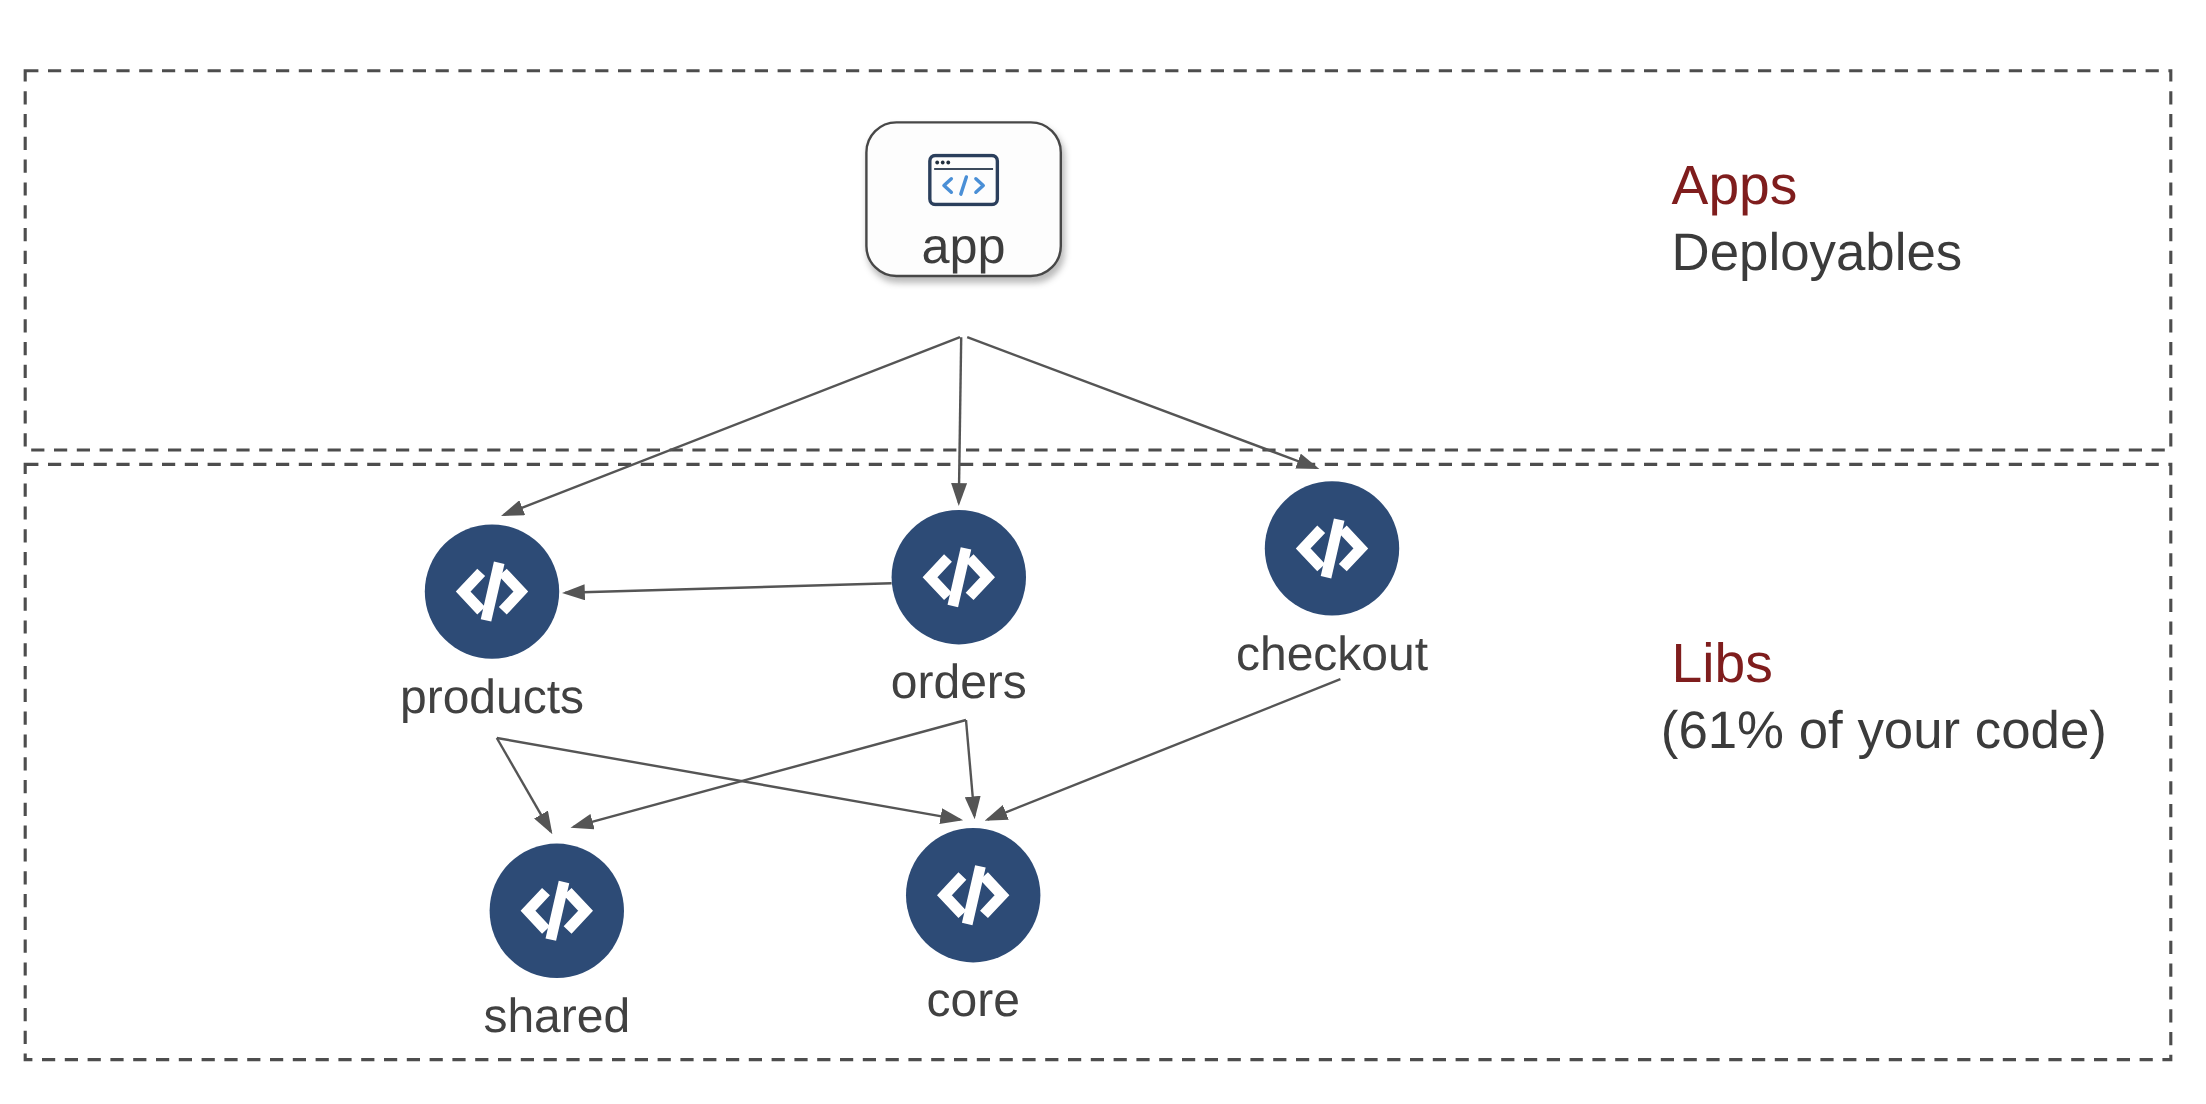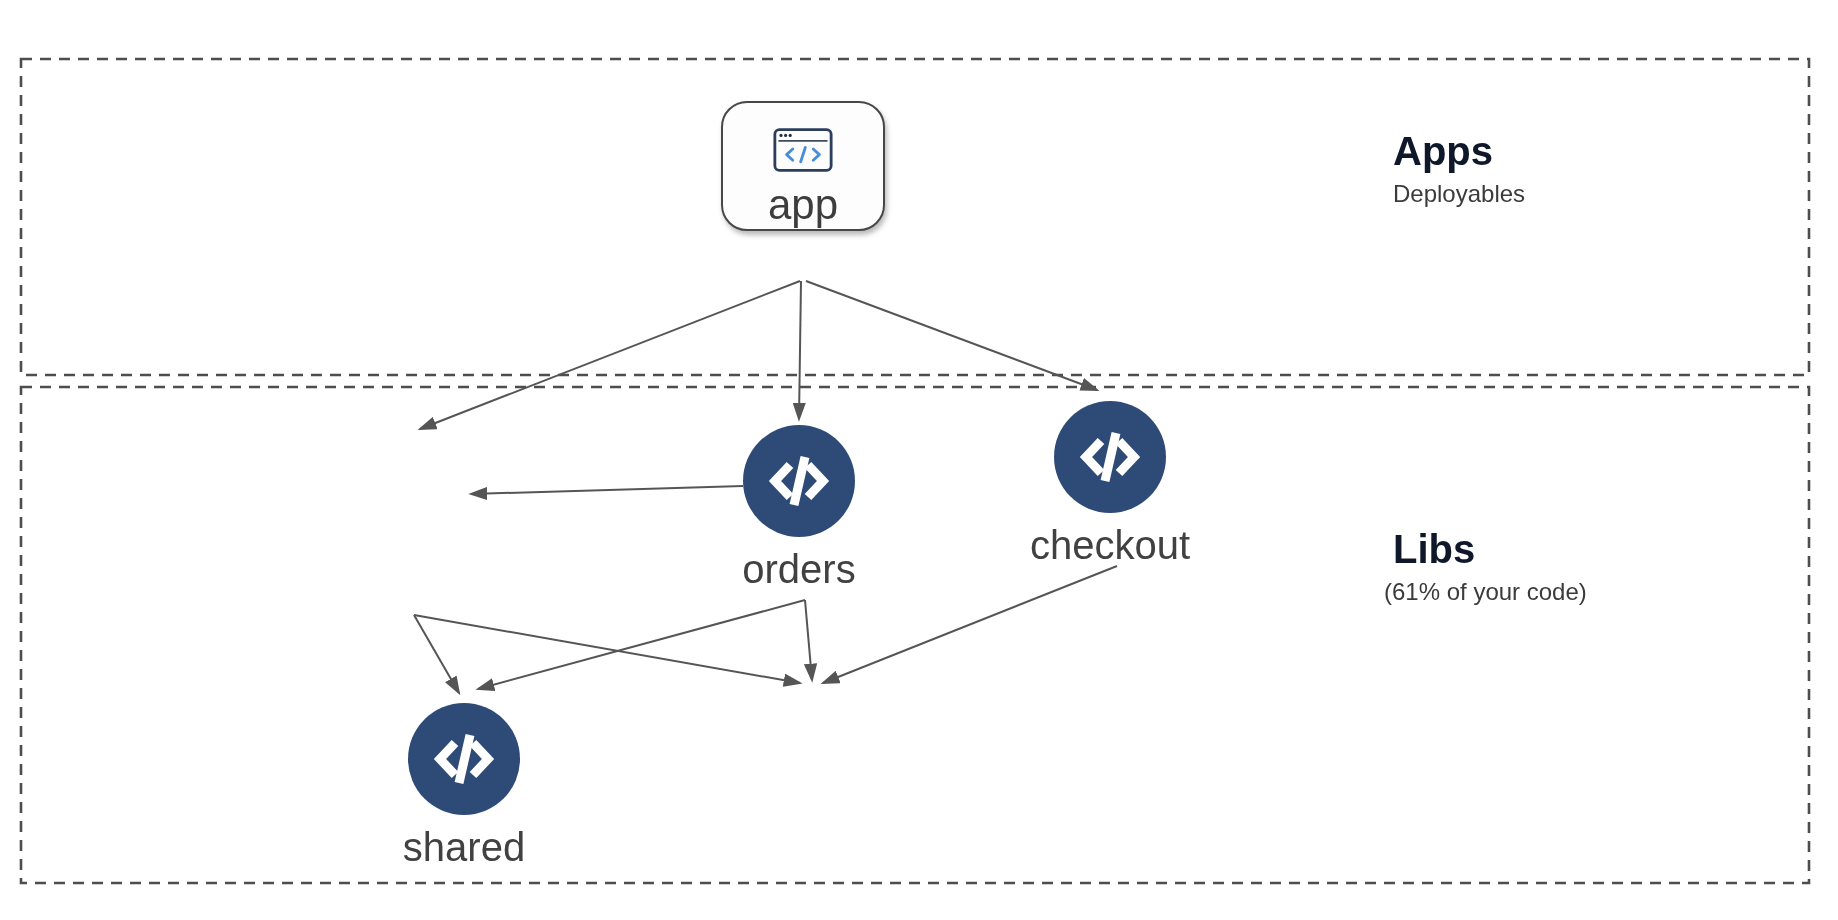--- a/index.html
+++ b/index.html
@@ -10,22 +10,22 @@
     color: #3e3e3e;
     position: relative;
   }
   .stage { position: absolute; left: 0; top: 0; width: 1838px; height: 920px; }
 
   
   .wires { position: absolute; left: 0; top: 0; width: 1838px; height: 920px; z-index: 1; }
 
   
   .zone-caption { position: absolute; z-index: 3; }
-  .zone-caption .zc-title { font-size: 40px; font-weight: 700; color: #0f172a; line-height: 1.05; }
-  .zone-caption .zc-sub   { font-size: 24px; font-weight: 400; color: #3b3b3b; margin-top: 9px; line-height: 1.1; }
+  .zone-caption .zc-title { font-size: 46px; font-weight: 400; color: #7f1d1d; line-height: 1.05; }
+  .zone-caption .zc-sub   { font-size: 44px; font-weight: 400; color: #3b3b3b; margin-top: 9px; line-height: 1.1; }
   .caption-apps { left: 1393px; top: 130px; }
   .caption-libs { left: 1384px; top: 512px; }
   .caption-libs .zc-title { padding-left: 9px; margin-top: 16px; }
 
   
   .app-node {
     position: absolute; left: 721px; top: 101px; width: 164px; height: 130px;
     background: #fdfdfd; border: 2.5px solid #474747; border-radius: 26px;
     box-shadow: 2px 4px 5px rgba(60,60,60,0.35);
     z-index: 2; display: flex; flex-direction: column; align-items: center;
@@ -95,20 +95,32 @@
       <line x1="10" y1="25" x2="106" y2="25" stroke="#3c4a5c" stroke-width="3.4"></line>
       <g stroke="#4a8fd6" stroke-width="5.6" fill="none" stroke-linecap="round" stroke-linejoin="round">
         <polyline points="38,41 26,52 38,63"></polyline>
         <line x1="62.5" y1="38" x2="53.5" y2="66"></line>
         <polyline points="78,41 90,52 78,63"></polyline>
       </g>
     </svg>
     <div class="node-text">app</div>
   </div>
 
+  <div class="lib-node node-products">
+    <div class="bubble">
+      <svg class="code-ic" viewBox="0 0 64 58" xmlns="http://www.w3.org/2000/svg">
+        <g stroke="#ffffff" stroke-width="9" fill="none" stroke-linecap="butt" stroke-linejoin="miter">
+          <polyline points="23,13 8,29 23,45"></polyline>
+          <line x1="38" y1="5" x2="27" y2="53"></line>
+          <polyline points="41,13 56,29 41,45"></polyline>
+        </g>
+      </svg>
+    </div>
+    <div class="node-text">products</div>
+  </div>
 
   <div class="lib-node node-orders">
     <div class="bubble">
       <svg class="code-ic" viewBox="0 0 64 58" xmlns="http://www.w3.org/2000/svg">
         <g stroke="#ffffff" stroke-width="9" fill="none">
           <polyline points="23,13 8,29 23,45"></polyline>
           <line x1="38" y1="5" x2="27" y2="53"></line>
           <polyline points="41,13 56,29 41,45"></polyline>
         </g>
       </svg>
@@ -135,14 +147,26 @@
         <g stroke="#ffffff" stroke-width="9" fill="none">
           <polyline points="23,13 8,29 23,45"></polyline>
           <line x1="38" y1="5" x2="27" y2="53"></line>
           <polyline points="41,13 56,29 41,45"></polyline>
         </g>
       </svg>
     </div>
     <div class="node-text">checkout</div>
   </div>
 
+  <div class="lib-node node-core">
+    <div class="bubble">
+      <svg class="code-ic" viewBox="0 0 64 58" xmlns="http://www.w3.org/2000/svg">
+        <g stroke="#ffffff" stroke-width="9" fill="none">
+          <polyline points="23,13 8,29 23,45"></polyline>
+          <line x1="38" y1="5" x2="27" y2="53"></line>
+          <polyline points="41,13 56,29 41,45"></polyline>
+        </g>
+      </svg>
+    </div>
+    <div class="node-text">core</div>
+  </div>
 
 </div>
 
 </body></html>

